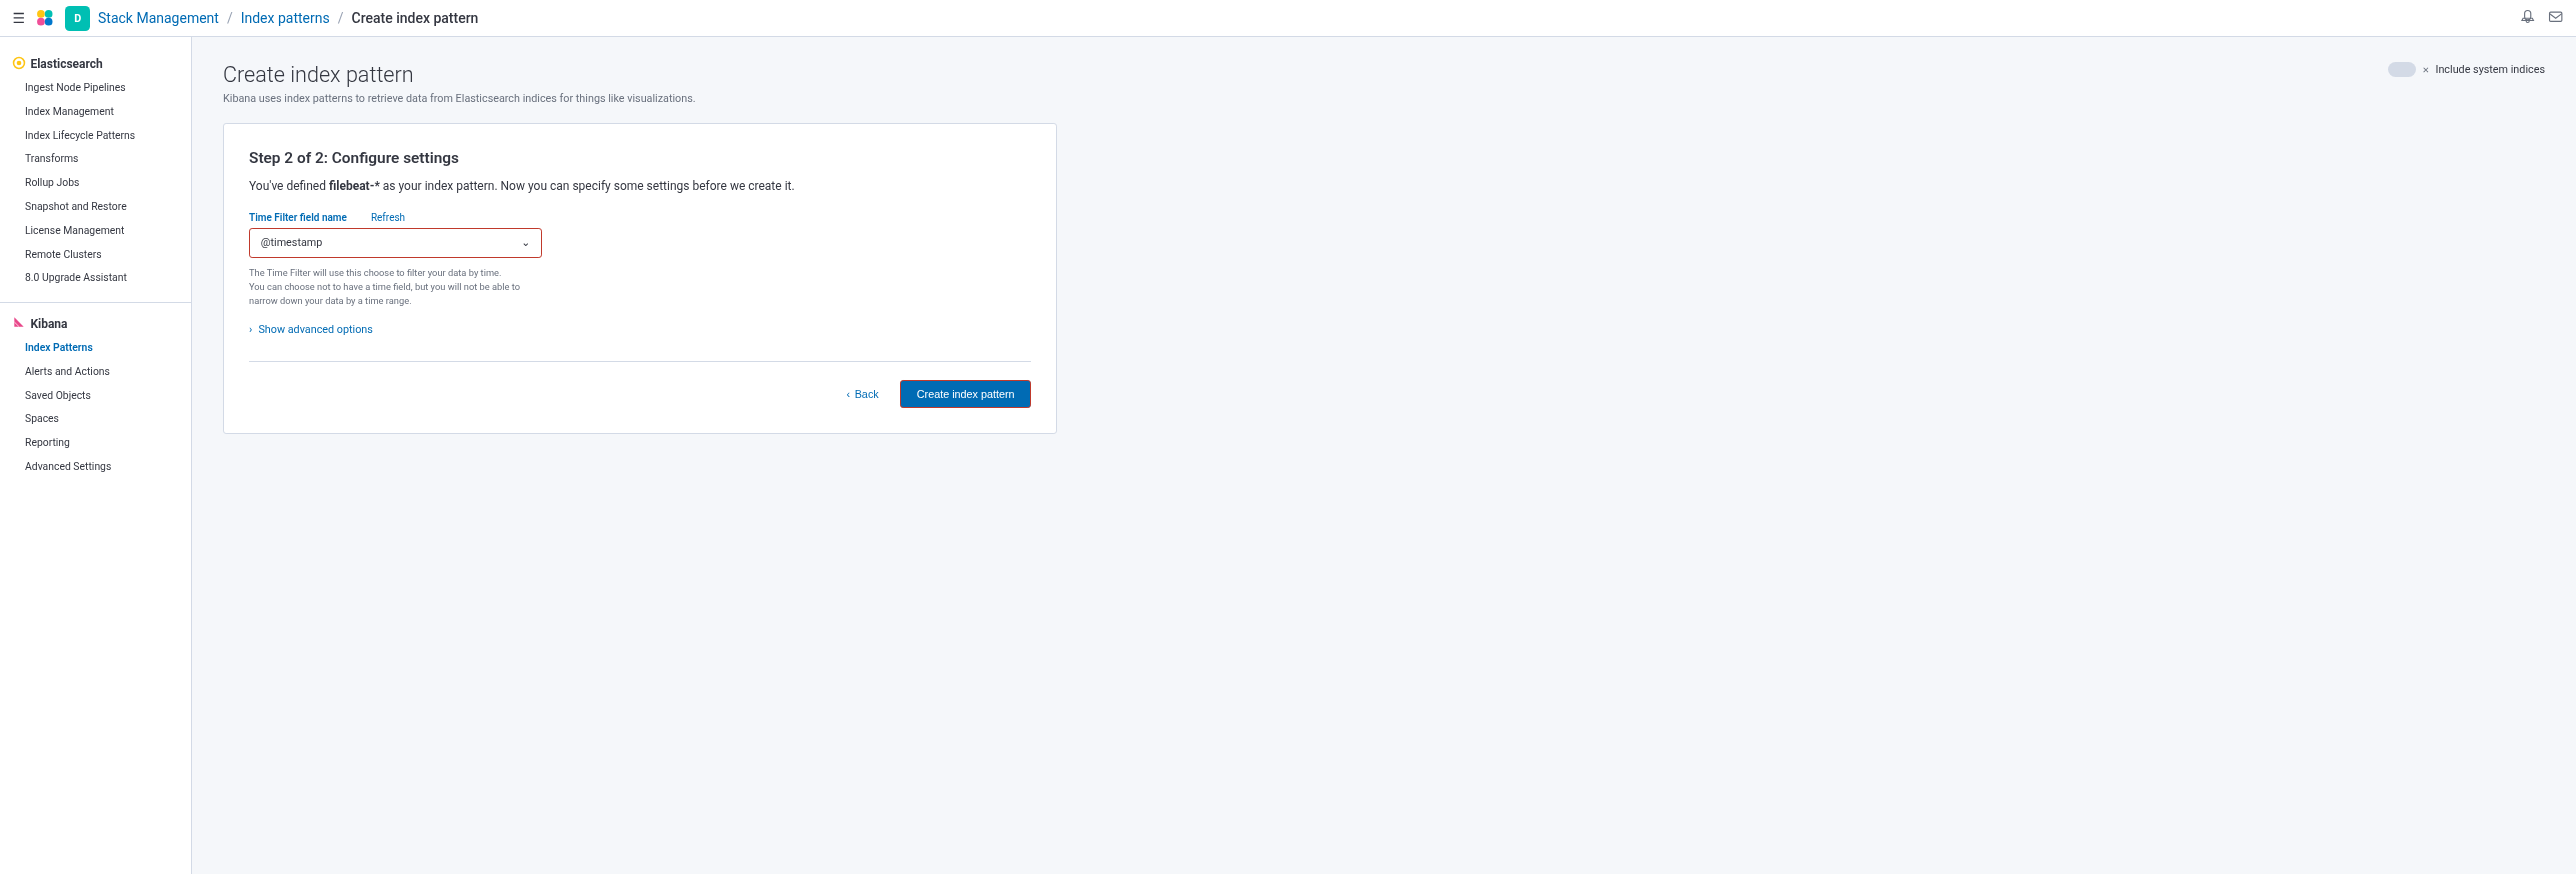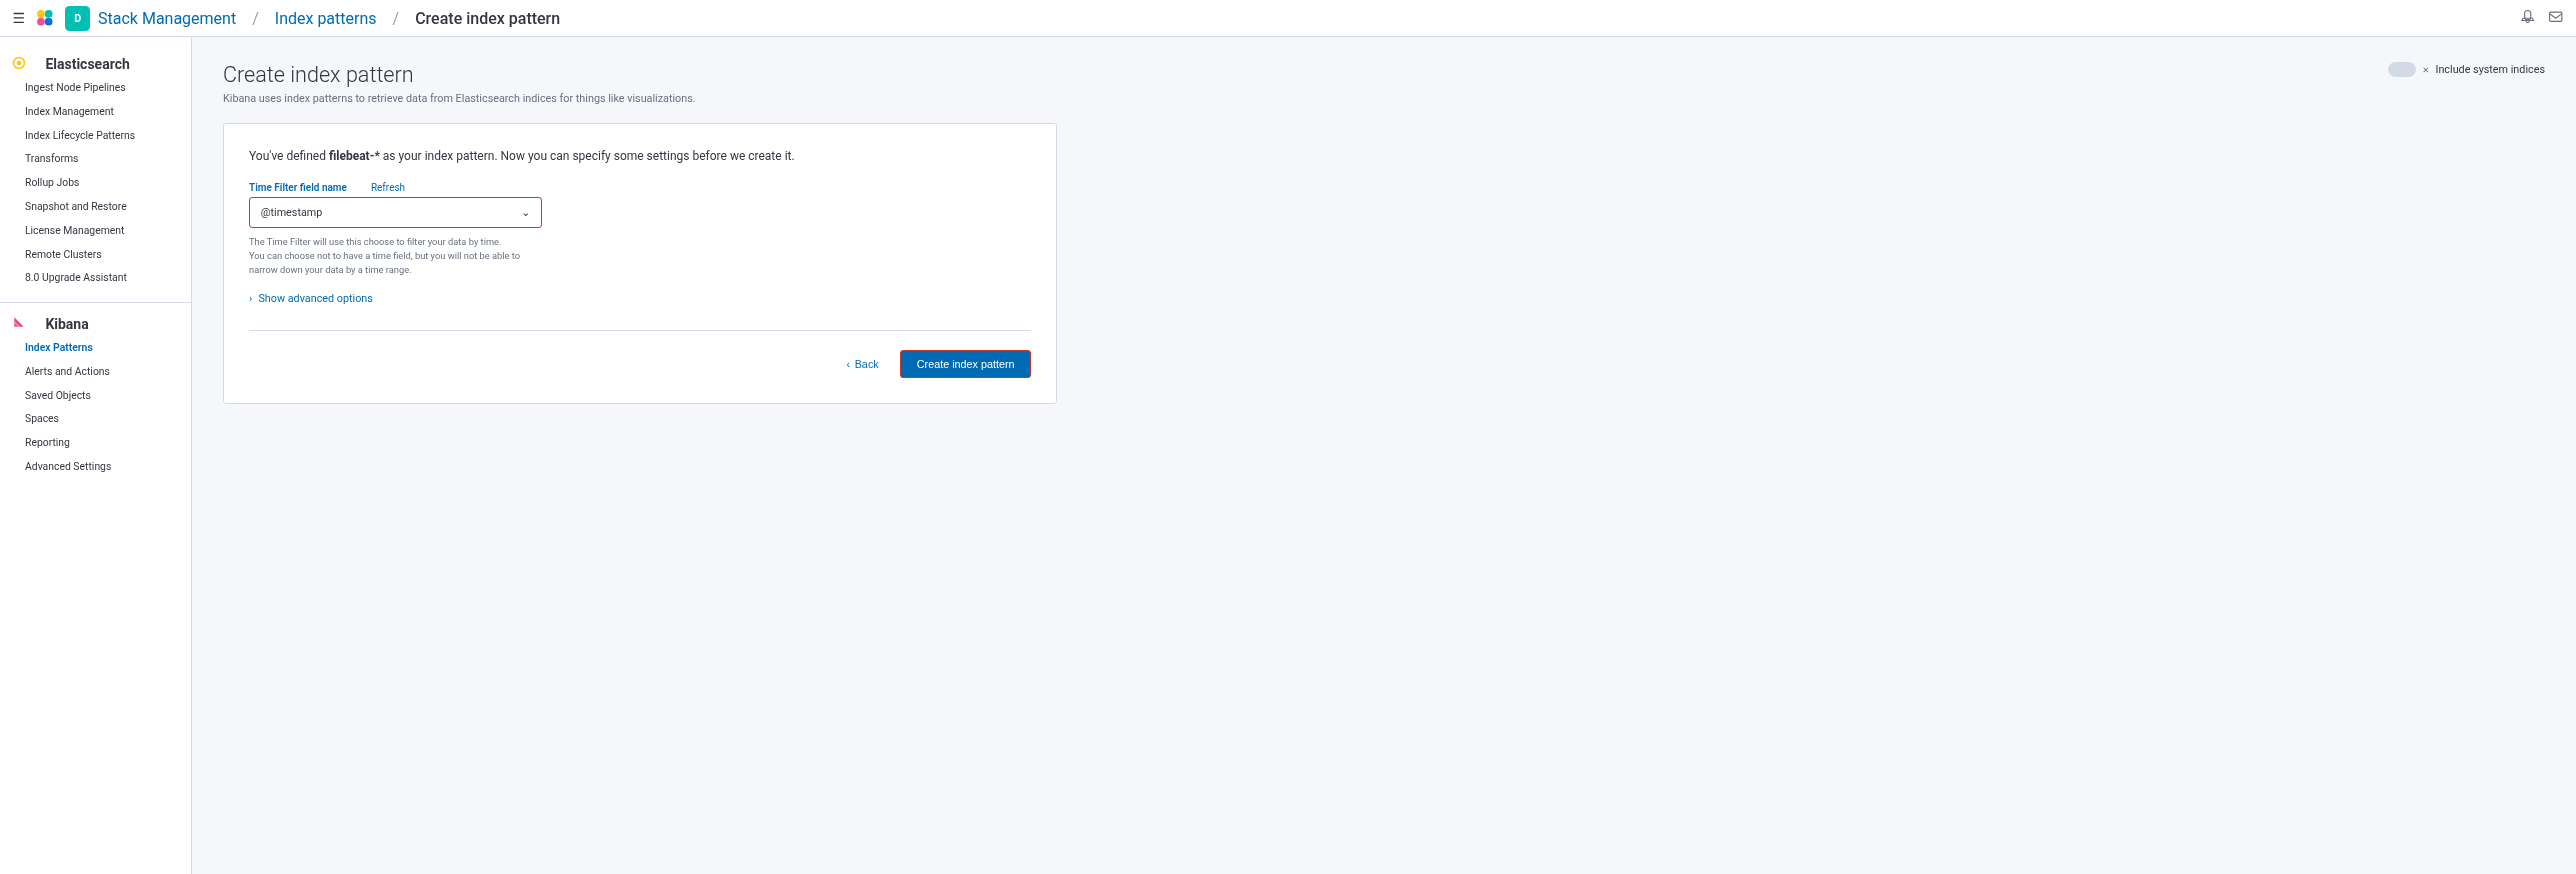--- a/index.html
+++ b/index.html
@@ -14,39 +14,39 @@
     .top-nav-left { display: flex; align-items: center; gap: 7.7px; flex: 1; }
     .hamburger-icon { font-size: 14px; cursor: pointer; color: #343741; }
     .logo-icon {
       width: 25px; height: 25px; background: #00bfb3;
       border-radius: 4.6px; display: flex; align-items: center; justify-content: center;
       font-weight: bold; color: white; font-size: 10.8px;
     }
     .elastic-logo {
       width: 25px; height: 25px; display: flex; align-items: center; justify-content: center;
     }
-    .breadcrumb { display: flex; align-items: flex-start; gap: 16px; font-size: 16px; color: #69707d; }
+    .breadcrumb { display: flex; align-items: flex-start; gap: 8px; font-size: 14px; color: #69707d; }
     .breadcrumb a { color: #006bb4; text-decoration: none; }
     .breadcrumb-sep { color: #98a2b3; }
     .breadcrumb-current { color: #343741; font-weight: 500; }
     .top-nav-right { display: flex; align-items: center; gap: 12.4px; }
     .nav-icon { font-size: 14px; color: #69707d; cursor: pointer; }
 
     
     .layout { display: flex; margin-top: 37px; min-height: calc(100vh - 37px); }
 
     
     .sidebar {
       width: 192px; background: #fff; border-right: 0.8px solid #d3dae6;
       padding: 12.4px 0; flex-shrink: 0; overflow-y: auto;
     }
     .sidebar-section { margin-bottom: 12.4px; }
     .sidebar-section-header {
-      display: flex; align-items: center; gap: 19px; padding: 6.2px 12.4px 3.1px;
-      font-weight: 700; font-size: 14px; color: #343741;
+      display: flex; align-items: center; gap: 4px; padding: 6.2px 12.4px 3.1px;
+      font-weight: 700; font-size: 12px; color: #343741;
     }
     .sidebar-item {
       padding: 5.4px 12.4px 5.4px 25px; cursor: pointer; font-size: 10.4px; color: #343741;
       display: block; text-decoration: none;
     }
     .sidebar-item.active { color: #006bb4; font-weight: 600; }
     .sidebar-divider { border: none; border-top: 0.8px solid #d3dae6; margin: 6.2px 0; }
 
     
     .main-content { flex: 1; padding: 25px 31px; }
@@ -212,20 +212,21 @@
         </div>
         <div class="include-system-toggle">
           <div class="toggle-switch"></div>
           <span class="toggle-x">✕</span>
           <span>Include system indices</span>
         </div>
       </div>
     </div>
 
     <div class="step-card">
+      <h2 class="step-title">Step 2 of 2: Configure settings</h2>
 
       <p class="step-description">
         <span>You've defined </span><strong>filebeat-*</strong><span> as your index pattern. Now you can specify some settings before we create it.</span>
       </p>
 
       <div class="field-label">
         <span>Time Filter field name</span>
         <span class="field-label-refresh">Refresh</span>
       </div>
 

